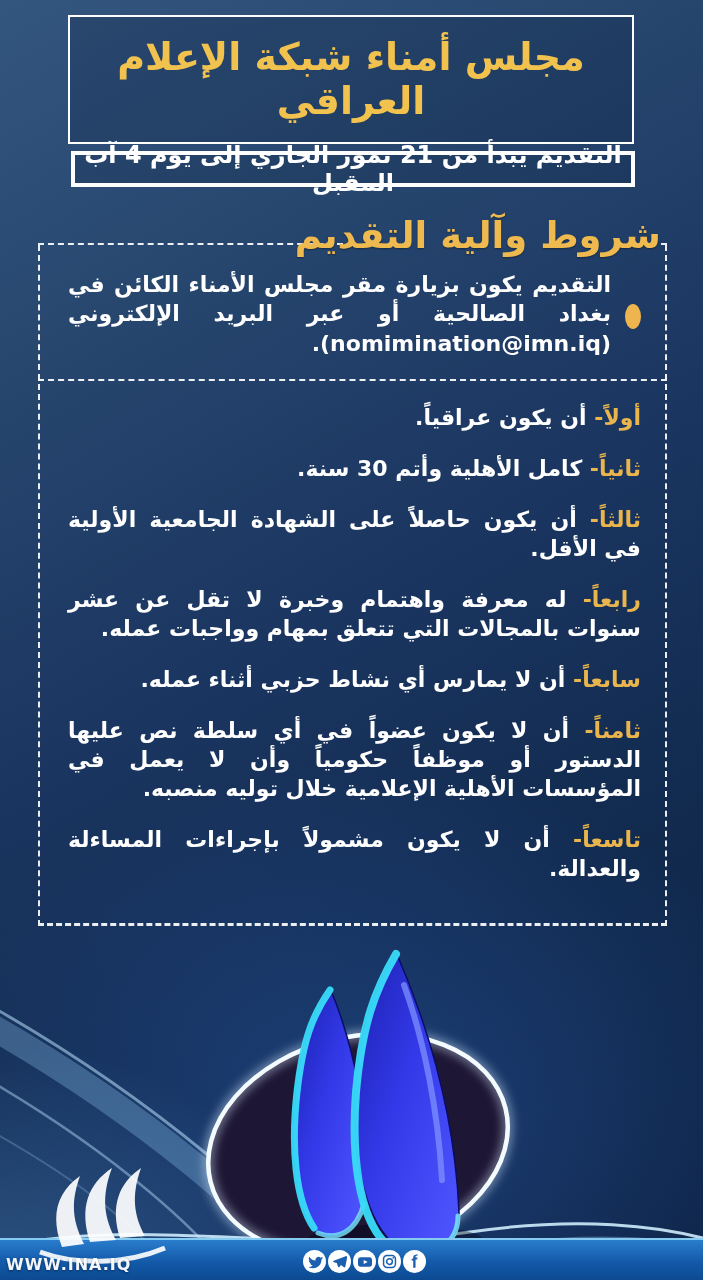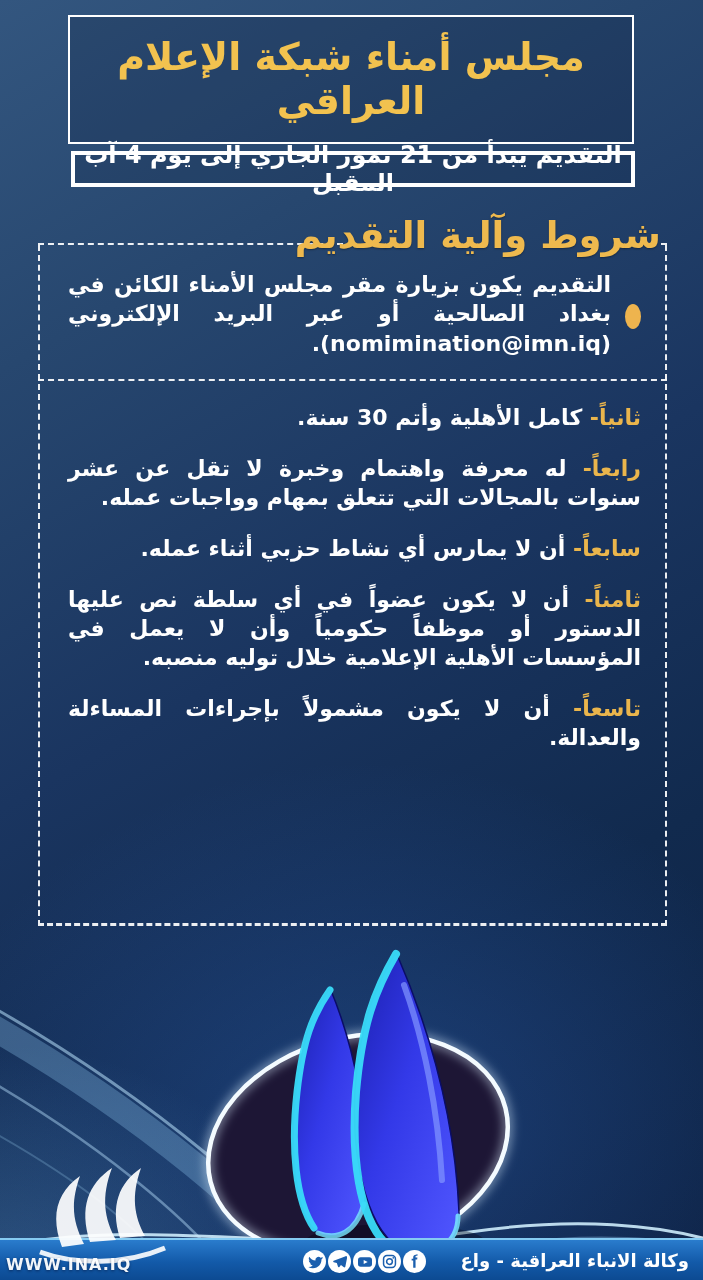--- a/index.html
+++ b/index.html
@@ -95,21 +95,23 @@
     <div class="req-heading">شروط وآلية التقديم</div>
 
     <div id="bullets">
         <div class="bullet-row">
           <div class="bullet-dot"></div>
           <p class="bullet-text">التقديم يكون بزيارة مقر مجلس الأمناء الكائن في بغداد الصالحية أو عبر البريد الإلكتروني (nomimination@imn.iq).</p>
         </div>
       </div>
     <div class="req-divider"></div>
     <div id="items">
+        <p class="item"><span class="ord">أولاً-</span> <span>أن يكون عراقياً.</span></p>
         <p class="item"><span class="ord">ثانياً-</span> <span>كامل الأهلية وأتم 30 سنة.</span></p>
+        <p class="item"><span class="ord">ثالثاً-</span> <span>أن يكون حاصلاً على الشهادة الجامعية الأولية في الأقل.</span></p>
         <p class="item"><span class="ord">رابعاً-</span> <span>له معرفة واهتمام وخبرة لا تقل عن عشر سنوات بالمجالات التي تتعلق بمهام وواجبات عمله.</span></p>
         <p class="item"><span class="ord">سابعاً-</span> <span>أن لا يمارس أي نشاط حزبي أثناء عمله.</span></p>
         <p class="item"><span class="ord">ثامناً-</span> <span>أن لا يكون عضواً في أي سلطة نص عليها الدستور أو موظفاً حكومياً وأن لا يعمل في المؤسسات الأهلية الإعلامية خلال توليه منصبه.</span></p>
         <p class="item"><span class="ord">تاسعاً-</span> <span>أن لا يكون مشمولاً بإجراءات المساءلة والعدالة.</span></p>
       </div>
   </div>
 
   <svg class="logo-svg" width="703" height="1280" viewBox="0 0 703 1280">
     <defs>
       <linearGradient id="fg" x1="0" y1="0" x2="1" y2="1">
@@ -162,21 +164,20 @@
           <circle cx="12" cy="12" r="4.6"></circle>
           <circle cx="18" cy="6" r="1.4" fill="#1b5fae" stroke="none"></circle>
         </svg>
       </div>
       <div class="soc">
         <svg width="15" height="15" viewBox="0 0 24 24">
           <path fill="#1b5fae" d="M14 9h3l.4-3.5H14V3.6c0-1 .3-1.7 1.8-1.7h1.7V-1h-.1C17 .1 15.8 0 14.4 0 11.6 0 9.7 1.7 9.7 4.9v2.6H6.8V11h2.9v13H14V9z" transform="translate(1.5 1) scale(.87)"></path>
         </svg>
       </div>
     </div>
-  <div class="agency">وكالة الانباء العراقية - واع</div>
 
   <svg class="logo-svg" width="703" height="1280" viewBox="0 0 703 1280">
     <g fill="#ffffff" opacity=".92">
       <path d="M62,1247 C50,1216 57,1192 80,1176 C70,1204 73,1222 84,1244 Z"></path>
       <path d="M90,1242 C79,1208 88,1184 112,1168 C101,1197 104,1218 116,1240 Z"></path>
       <path d="M120,1238 C110,1206 119,1183 141,1168 C131,1196 134,1216 145,1236 Z"></path>
     </g>
     <path d="M40,1252 C75,1265 125,1265 165,1248" stroke="#ffffff" stroke-width="5" fill="none" opacity=".9"></path>
   </svg>
   <div class="watermark-text">WWW.INA.IQ</div>

